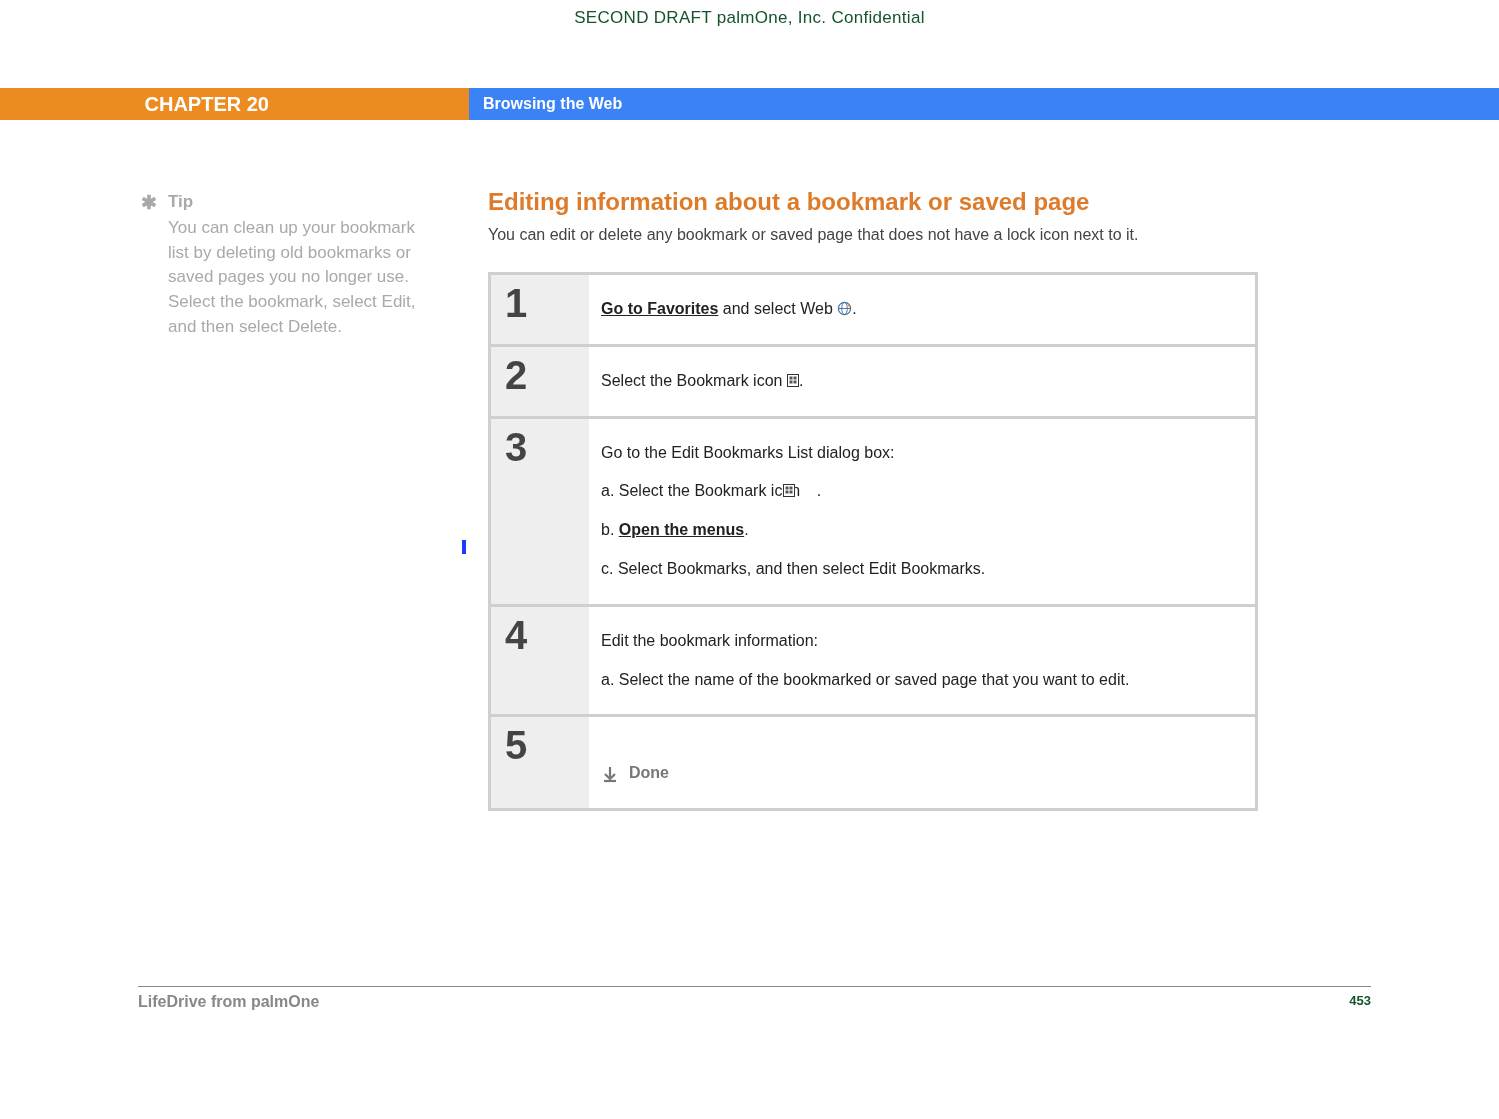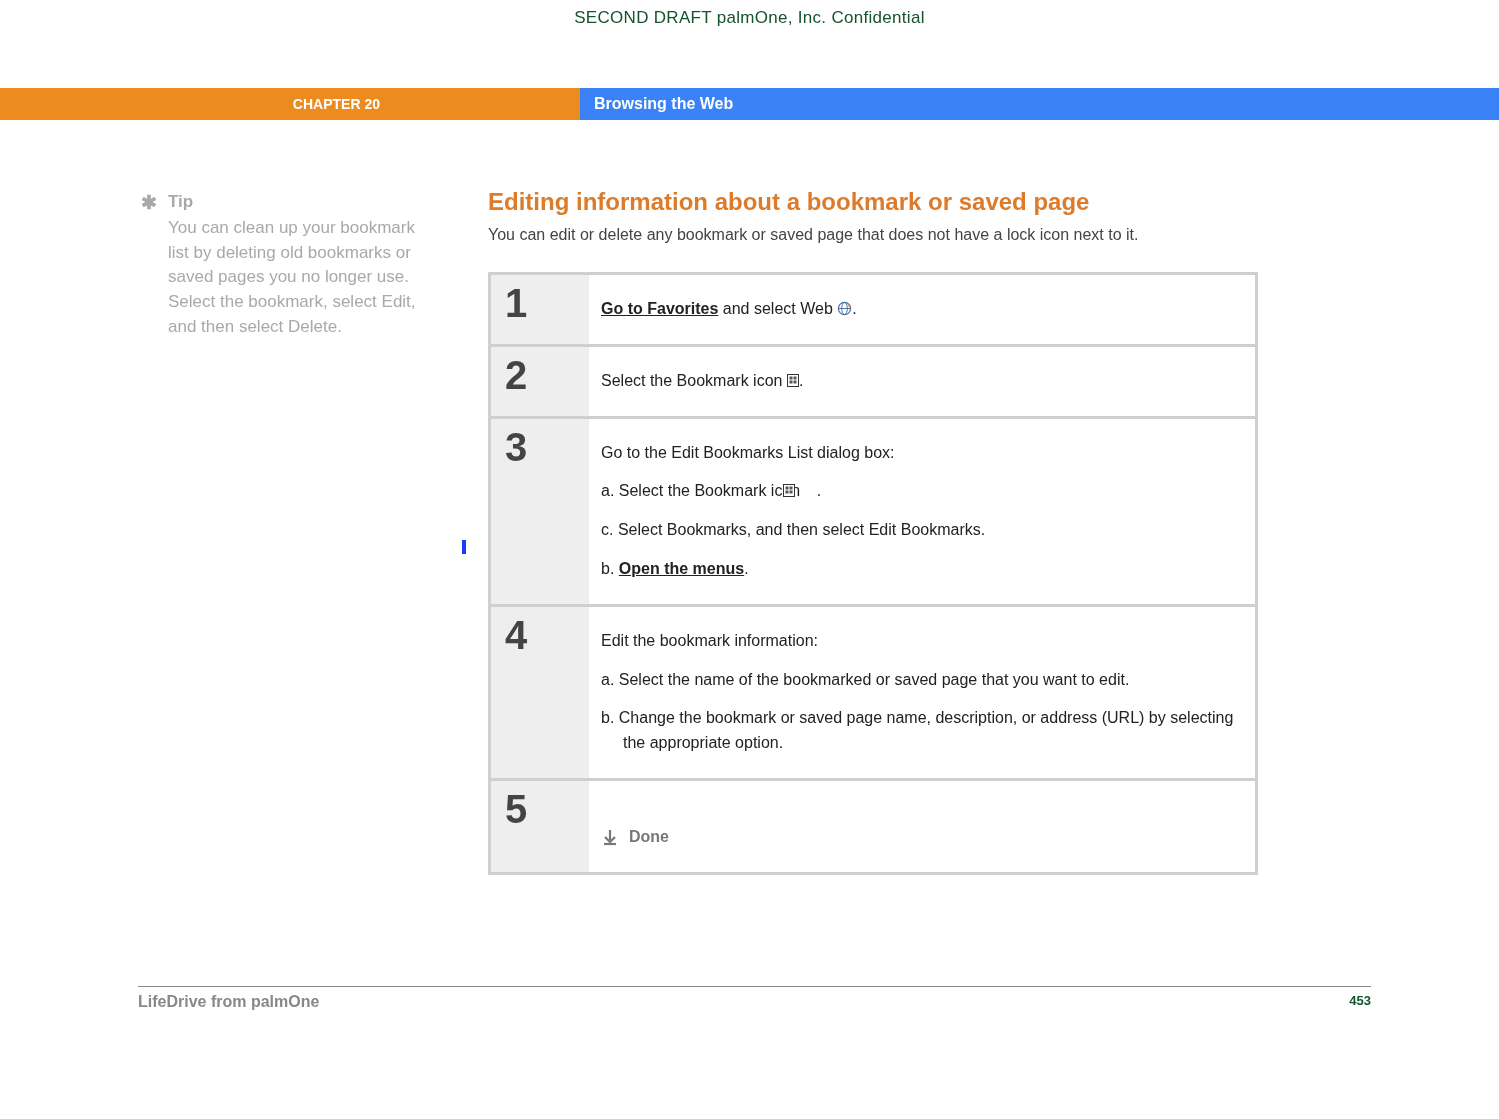--- a/index.html
+++ b/index.html
@@ -23,25 +23,25 @@
   }
   .header-bar {
     position: absolute;
     top: 88px;
     left: 0;
     right: 0;
     height: 32px;
     display: flex;
   }
   .chapter-bar {
-    width: 580px;
+    width: 469px;
     background: #ec8b1f;
     color: #fff;
     font-weight: bold;
-    font-size: 14px;
+    font-size: 20px;
     display: flex;
     align-items: center;
     justify-content: flex-end;
     padding-right: 200px;
   }
   .title-bar {
     flex: 1;
     background: #3b82f6;
     color: #fff;
     font-weight: bold;
@@ -241,33 +241,32 @@
         <p>Go to the Edit Bookmarks List dialog box:</p>
         <p class="sub">
           <span>a.  Select the Bookmark icon </span><span class="icon-bm"><svg viewBox="0 0 12 13">
                 <rect x="0.5" y="0.5" width="11" height="12" fill="#fff" stroke="#333" stroke-width="1"></rect>
                 <rect x="2.5" y="2.5" width="3" height="3" fill="#555"></rect>
                 <rect x="6.5" y="2.5" width="3" height="3" fill="#555"></rect>
                 <rect x="2.5" y="6.5" width="3" height="3" fill="#555"></rect>
                 <rect x="6.5" y="6.5" width="3" height="3" fill="#555"></rect>
               </svg></span><span>.</span>
         </p>
-        <p class="sub">c.  Select Bookmarks, and then select Edit Bookmarks.</p>
         <p class="sub">
           <span>b.  </span><span class="ul-link">Open the menus</span><span>.</span>
         </p>
+        <p class="sub">c.  Select Bookmarks, and then select Edit Bookmarks.</p>
       </div>
     </div>
 
     <div class="step">
       <div class="step-num">4</div>
       <div class="step-body">
         <p>Edit the bookmark information:</p>
         <p class="sub">a.  Select the name of the bookmarked or saved page that you want to edit.</p>
-        <p class="sub">b.  Change the bookmark or saved page name, description, or address (URL) by selecting the appropriate option.</p>
       </div>
     </div>
 
     <div class="step">
       <div class="step-num">5</div>
       <div class="step-body">
         <div class="done-row">
           <span class="done-arrow">
             <svg viewBox="0 0 18 18">
                 <line x1="9" y1="2" x2="9" y2="12" stroke="#777" stroke-width="2.2"></line>

